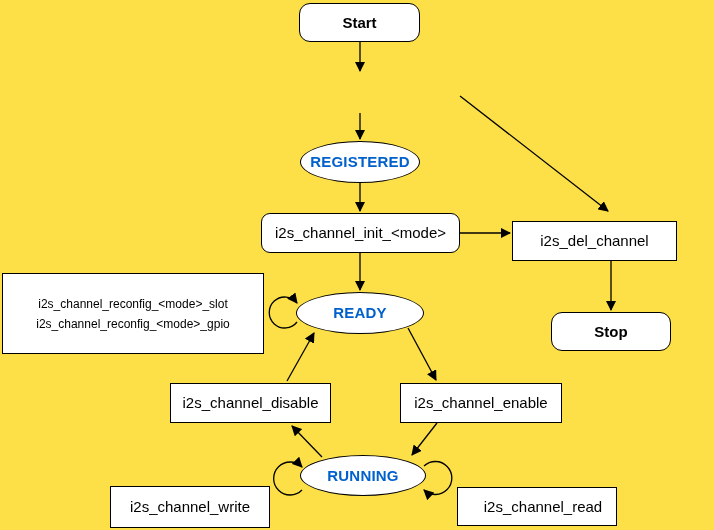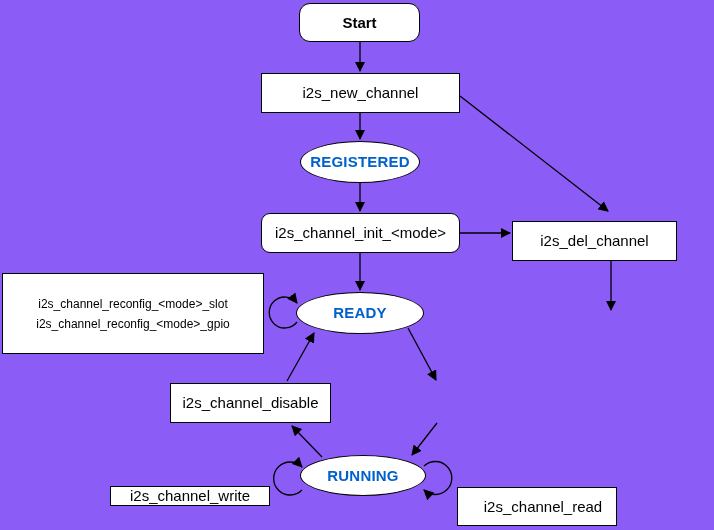--- a/index.html
+++ b/index.html
@@ -1,21 +1,21 @@
 <!DOCTYPE html>
 <html style="--state-color: #0060cc; --stroke: #000000;"><head>
 <meta charset="utf-8">
 <style>
   :root { --state-color: #0060cc; --stroke: #000000; }
   html, body { margin: 0; padding: 0; background: #ffffff; }
   .canvas {
     position: relative;
     width: 714px;
     height: 530px;
-    background: #8b5cf6;
+    background: #fde047;
     font-family: "Liberation Sans", sans-serif;
     overflow: hidden;
   }
   svg.edges {
     position: absolute;
     left: 0; top: 0;
     width: 714px; height: 530px;
   }
   .node {
     position: absolute;
@@ -51,21 +51,21 @@
   .n-new      { left: 261px; top: 73px;  width: 199px; height: 40px; }
   .n-reg      { left: 300px; top: 141px; width: 120px; height: 42px; }
   .n-init     { left: 261px; top: 213px; width: 199px; height: 40px; border-radius: 9px; }
   .n-del      { left: 512px; top: 213px; width: 165px; height: 40px; margin-top: 8px; }
   .n-stop     { left: 551px; top: 312px; width: 120px; height: 39px; }
   .n-reconfig { left: 2px;   top: 273px; width: 262px; height: 81px; }
   .n-ready    { left: 296px; top: 292px; width: 128px; height: 42px; }
   .n-disable  { left: 170px; top: 383px; width: 161px; height: 40px; }
   .n-enable   { left: 400px; top: 383px; width: 162px; height: 40px; }
   .n-running  { left: 300px; top: 455px; width: 126px; height: 41px; }
-  .n-write    { left: 110px; top: 486px; width: 160px; height: 20px; }
+  .n-write    { left: 110px; top: 486px; width: 160px; height: 42px; }
   .n-read     { left: 457px; top: 487px; width: 160px; height: 39px; padding-left: 12px; }
 </style>
 </head>
 <body>
 
 <div class="canvas">
 
   <svg class="edges" viewBox="0 0 714 530" xmlns="http://www.w3.org/2000/svg">
     <defs>
       <marker id="arrow" viewBox="0 0 10 10" refX="9" refY="5" markerWidth="8" markerHeight="8" orient="auto-start-reverse">
@@ -87,50 +87,53 @@
       <path d="M 297 322 A 15.5 15.5 0 1 1 297 303" marker-end="url(#arrow)"></path>
       <path d="M 302 490 A 16.5 16.5 0 1 1 302 467" marker-end="url(#arrow)"></path>
       <path d="M 424 466 A 16.5 16.5 0 1 1 424 490" marker-end="url(#arrow)"></path>
     </g>
   </svg>
 
   <div class="node rounded n-start">
     <span>Start</span>
   </div>
 
-  <div class="node n-new">
-    <span>i2s_new_channel</span>
-  </div>
 
   <div class="node ellipse n-reg">
     <span>REGISTERED</span>
   </div>
 
   <div class="node n-init">
     <span>i2s_channel_init_&lt;mode&gt;</span>
   </div>
 
   <div class="node n-del">
     <span>i2s_del_channel</span>
   </div>
 
+  <div class="node rounded n-stop">
+    <span>Stop</span>
+  </div>
 
   <div class="node multiline n-reconfig">
     <span>i2s_channel_reconfig_&lt;mode&gt;_slot</span>
     <span>i2s_channel_reconfig_&lt;mode&gt;_gpio</span>
   </div>
 
   <div class="node ellipse n-ready">
     <span>READY</span>
   </div>
 
   <div class="node n-disable">
     <span>i2s_channel_disable</span>
   </div>
 
+  <div class="node n-enable">
+    <span>i2s_channel_enable</span>
+  </div>
 
   <div class="node ellipse n-running">
     <span>RUNNING</span>
   </div>
 
   <div class="node n-write">
     <span>i2s_channel_write</span>
   </div>
 
   <div class="node n-read">

